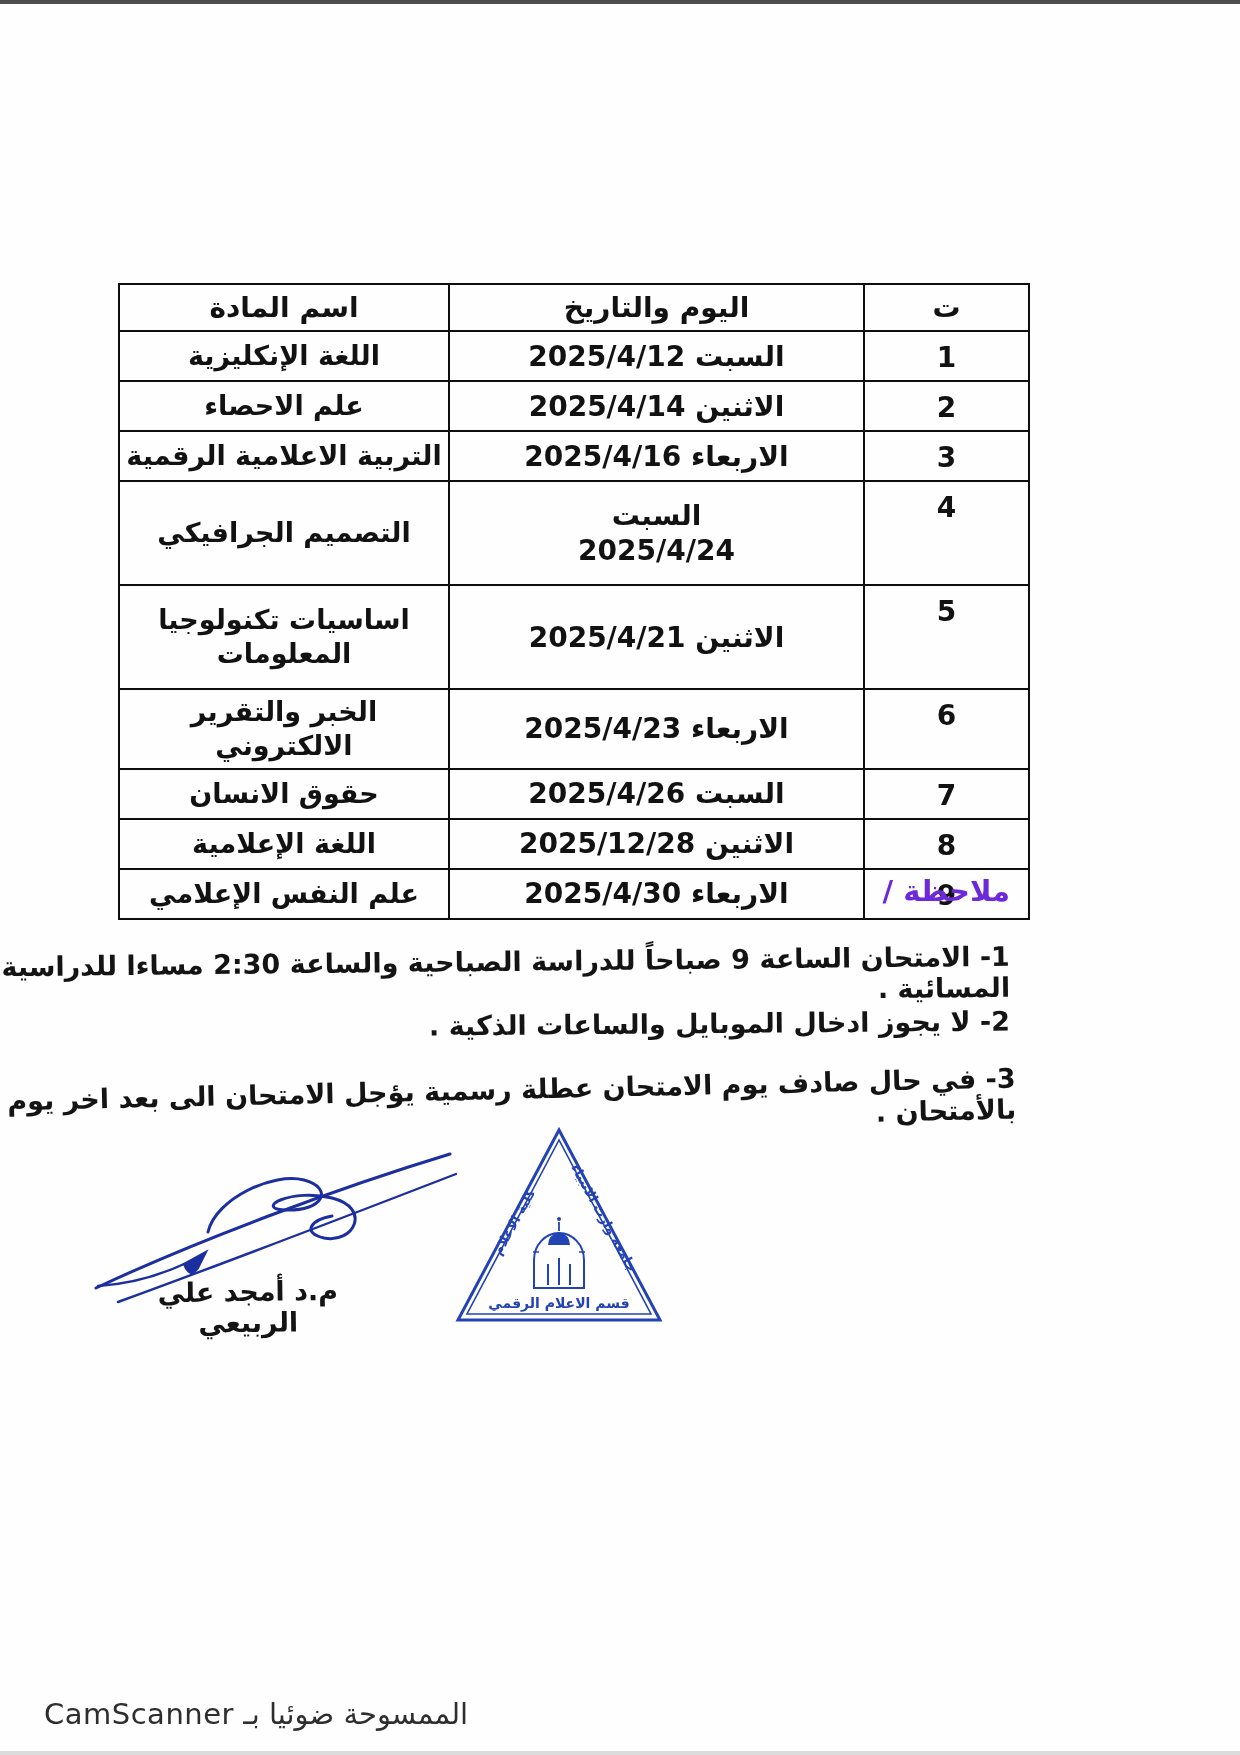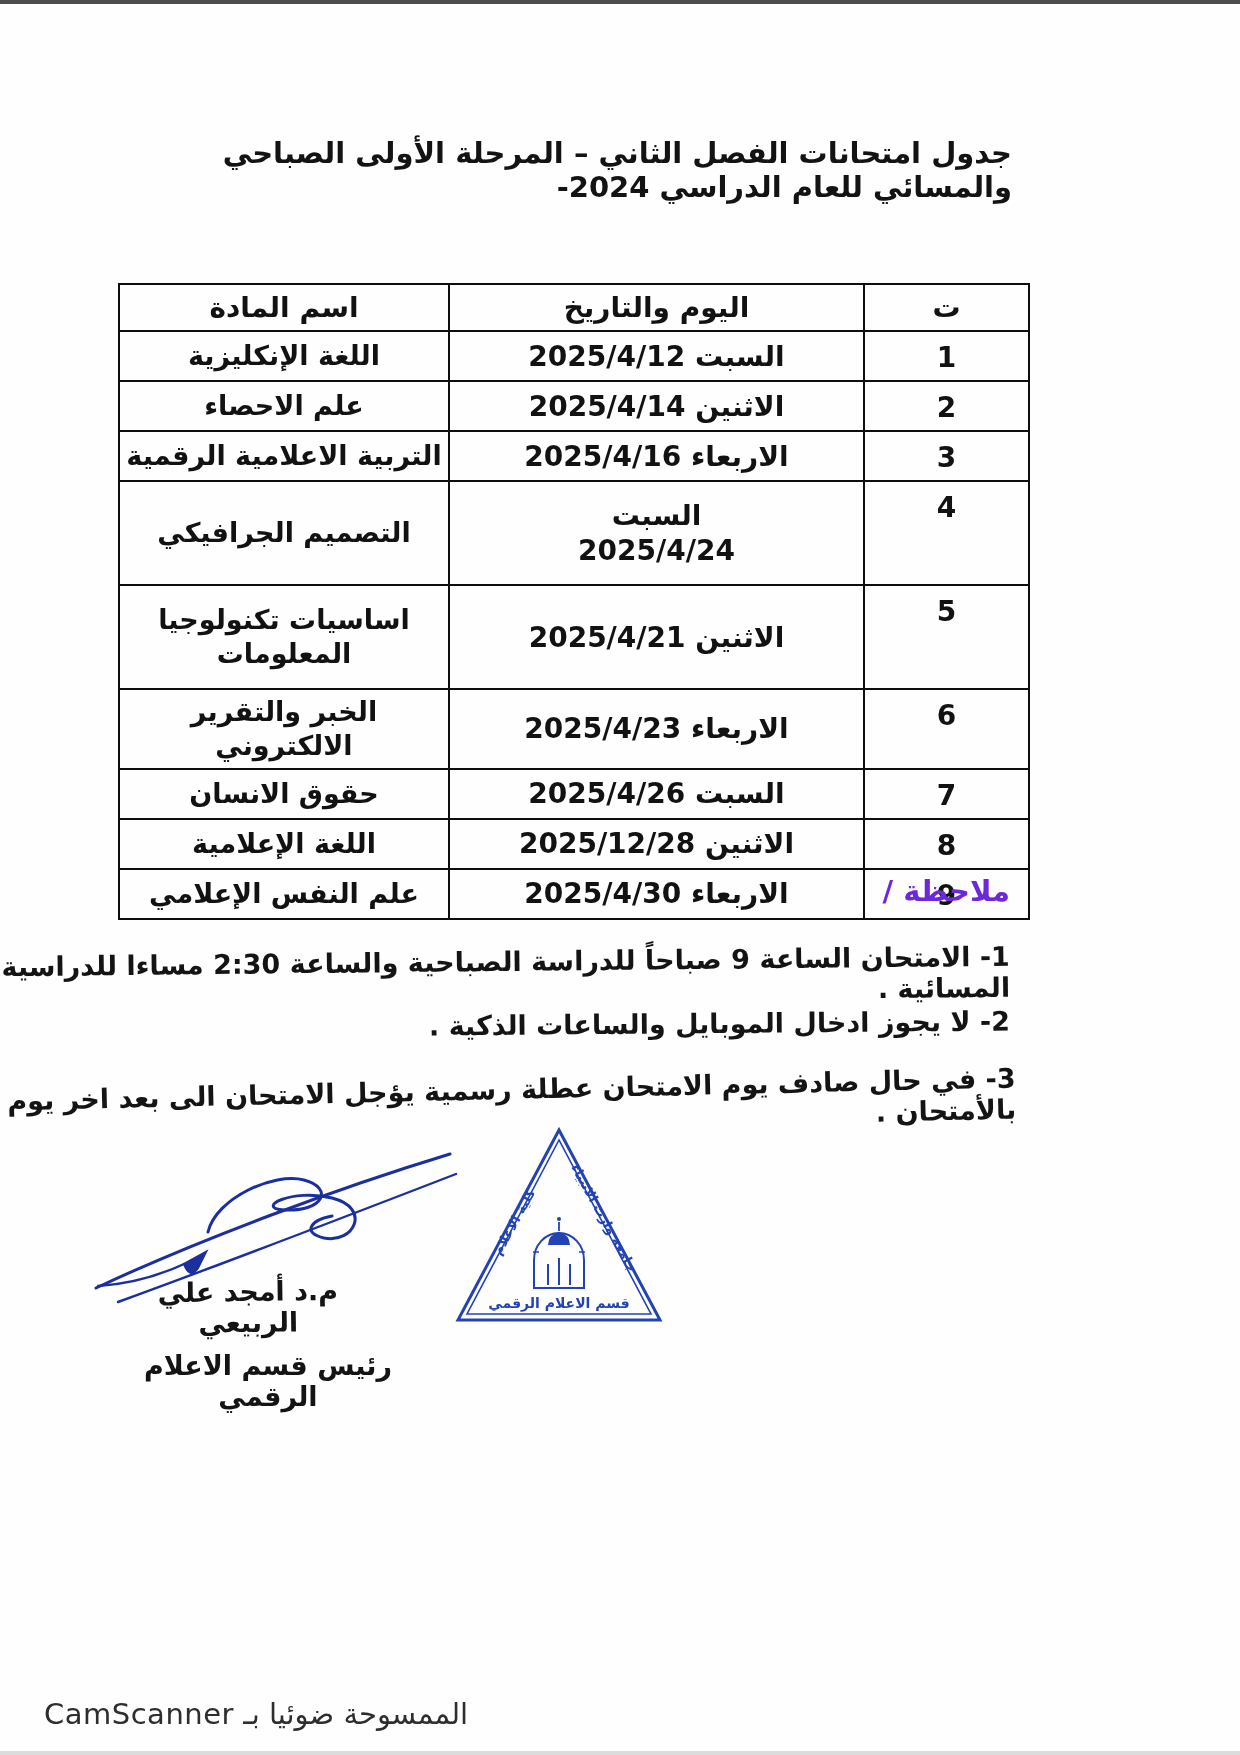--- a/index.html
+++ b/index.html
@@ -57,21 +57,20 @@
   }
 </style>
 </head>
 <body>
 
 <div class="page">
   <div class="scan-edge-top"></div>
   <div class="scan-edge-bottom"></div>
 
   <div class="title-wrap">
-    <div class="title-line">جدول امتحانات الفصل الثاني – المرحلة الأولى الصباحي والمسائي للعام الدراسي 2024-</div>
   </div>
 
   <table class="exam">
     <colgroup>
         <col style="width:165px">
         <col style="width:415px">
         <col style="width:330px">
       </colgroup>
     <tbody>
         <tr>
@@ -156,16 +155,15 @@
       <path d="M0,-21 V-30" stroke-width="1.8"></path>
       <circle cx="0" cy="-33" r="2" fill="#2343b4" stroke="none"></circle>
       <path d="M-20,0 h-6 M20,0 h6" stroke-width="1.5"></path>
     </g>
     <text transform="translate(148,96) rotate(61)" text-anchor="middle" font-size="13" font-weight="bold" fill="#2343b4" font-family="DejaVu Sans, sans-serif">جامعة وارث الانبياء</text>
     <text transform="translate(66,100) rotate(-61)" text-anchor="middle" font-size="13" font-weight="bold" fill="#2343b4" font-family="DejaVu Sans, sans-serif">كلية الاعلام</text>
     <text x="107" y="184" text-anchor="middle" font-size="14" font-weight="bold" fill="#2343b4" font-family="DejaVu Sans, sans-serif">قسم الاعلام الرقمي</text>
   </svg>
 
   <div class="signer-name">م.د أمجد علي الربيعي</div>
-  <div class="signer-title">رئيس قسم الاعلام الرقمي</div>
 
   <div class="footer-scan">الممسوحة ضوئيا بـ CamScanner</div>
 </div>
 
 </body></html>

